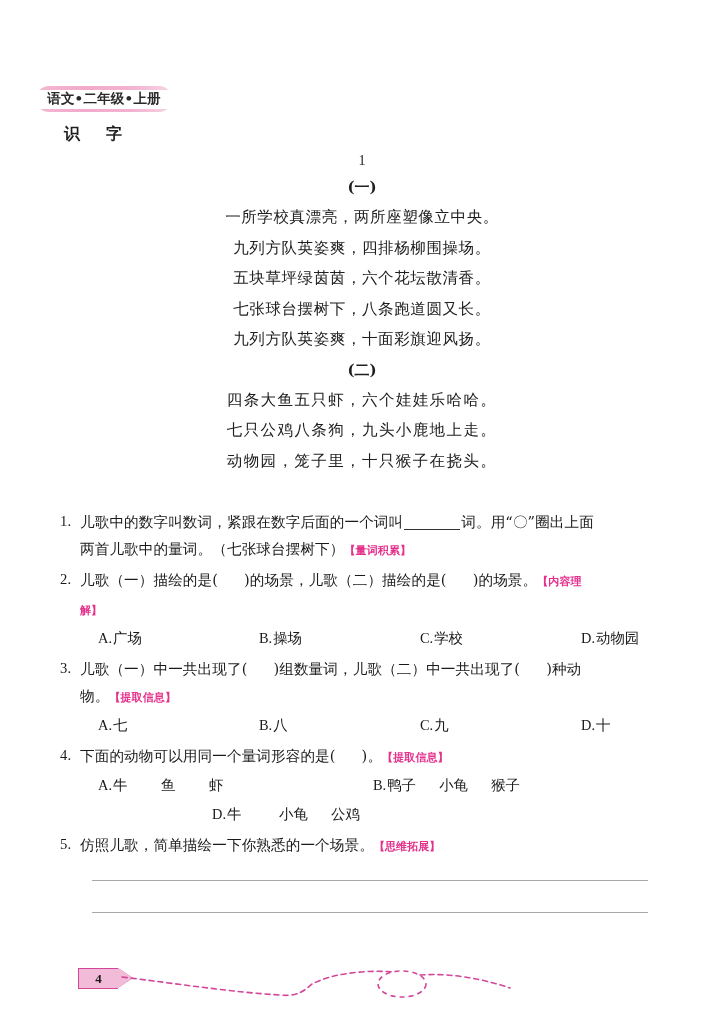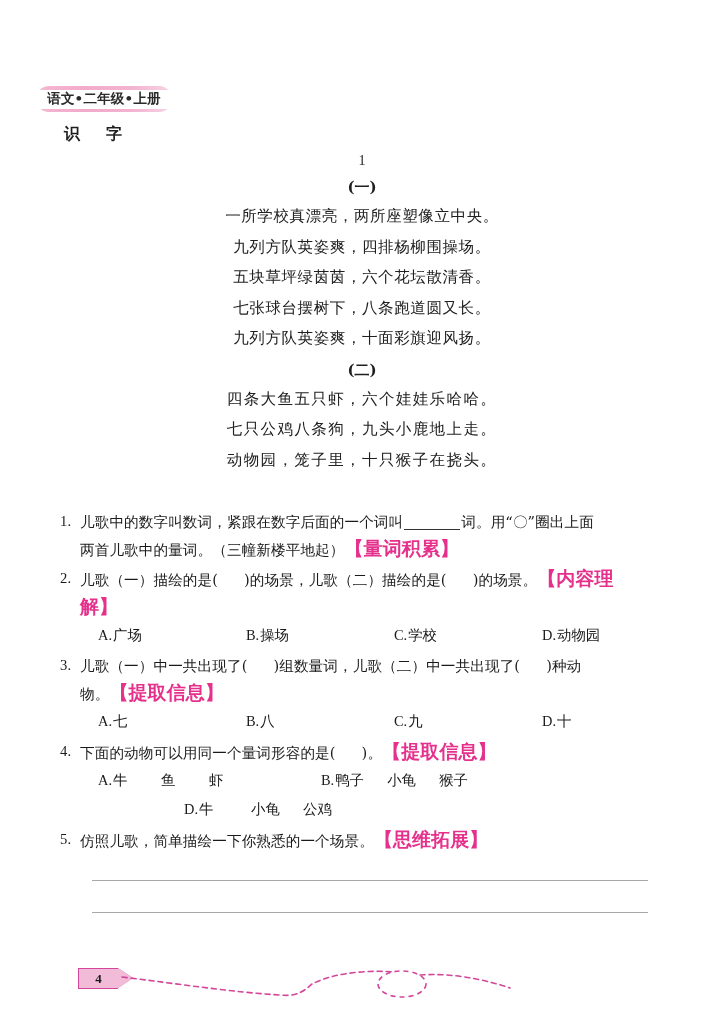--- a/index.html
+++ b/index.html
@@ -84,21 +84,21 @@
     color: #1f1f1f;
     line-height: 30px;
     font-weight: 600;
     font-family: "DejaVu Serif", "Liberation Serif", serif;
   }
   .poem-line {
     font-size: 15.5px;
     line-height: 30.5px;
     color: #202020;
     letter-spacing: 0.6px;
-    font-family: Liberation Mono, monospace;
+    font-family: Liberation Serif, serif;
   }
   .poem-group-2 .poem-line {
     letter-spacing: 1.4px;
   }
 
   
   .questions {
     position: absolute;
     left: 60px;
     top: 508px;
@@ -130,33 +130,34 @@
     border-bottom: 1.2px solid #333;
     vertical-align: -3px;
     margin: 0 1px;
   }
   .paren-gap {
     display: inline-block;
     width: 26px;
   }
   .tag {
     color: #e5308c;
-    font-size: 19px;
+    font-size: 11px;
     font-weight: 700;
     white-space: nowrap;
     font-family: "DejaVu Serif", "Liberation Serif", serif;
   }
 
   .options-row {
     padding-left: 38px;
     font-size: 14.4px;
     line-height: 29px;
     color: #1a1a1a;
     display: flex;
     font-family: "DejaVu Serif", "Liberation Serif", serif;
+    gap: 13px;
   }
   .options-row .opt {
     display: inline-block;
   }
   .opt-w1 { width: 148px; }
   .opt-w3 { width: 160px; }
   .opt-label {
     font-family: "Liberation Serif", serif;
     margin-right: 1px;
   }
@@ -266,21 +267,21 @@
     </div>
   </div>
 
   <div class="questions">
 
     <div class="question">
       <div class="q-text">
         <span class="q-num">1.</span><span>儿歌中的数字叫数词，紧跟在数字后面的一个词叫</span><span class="blank-line"></span><span>词。用“〇”圈出上面</span>
       </div>
       <div class="q-text">
-        <span>两首儿歌中的量词。（三幢新楼平地起）</span><span class="tag">【量词积累】</span>
+        <span>两首儿歌中的量词。（七张球台摆树下）</span><span class="tag">【量词积累】</span>
       </div>
     </div>
 
     <div class="question">
       <div class="q-text">
         <span class="q-num">2.</span><span>儿歌（一）描绘的是(</span><span class="paren-gap"></span><span>)的场景，儿歌（二）描绘的是(</span><span class="paren-gap"></span><span>)的场景。</span><span class="tag">【内容理</span>
       </div>
       <div class="q-text">
         <span class="tag">解】</span>
       </div>
@@ -306,24 +307,24 @@
         <span class="opt"><span class="opt-label">D.</span><span>十</span></span>
       </div>
     </div>
 
     <div class="question">
       <div class="q-text">
         <span class="q-num">4.</span><span>下面的动物可以用同一个量词形容的是(</span><span class="paren-gap"></span><span>)。</span><span class="tag">【提取信息】</span>
       </div>
       <div class="options-row">
         <span class="opt opt-w3"><span class="opt-label">A.</span><span class="opt-words"><span class="ow-a">牛</span><span class="ow-a">鱼</span><span>虾</span></span></span>
-        <span class="opt" style="margin-left:63px"><span class="opt-label">B.</span><span class="opt-words"><span class="ow-b">鸭子</span><span class="ow-b">小龟</span><span>猴子</span></span></span>
+        <span class="opt" style="margin-left:102px"><span class="opt-label">B.</span><span class="opt-words"><span class="ow-b">鸭子</span><span class="ow-b">小龟</span><span>猴子</span></span></span>
       </div>
       <div class="options-row">
-        <span class="opt" style="margin-left:86px"><span class="opt-label">D.</span><span class="opt-words"><span class="ow-b">牛</span><span class="ow-b">小龟</span><span>公鸡</span></span></span>
+        <span class="opt" style="margin-left:114px"><span class="opt-label">D.</span><span class="opt-words"><span class="ow-b">牛</span><span class="ow-b">小龟</span><span>公鸡</span></span></span>
       </div>
     </div>
 
     <div class="question">
       <div class="q-text">
         <span class="q-num">5.</span><span>仿照儿歌，简单描绘一下你熟悉的一个场景。</span><span class="tag">【思维拓展】</span>
       </div>
     </div>
 
   </div>

